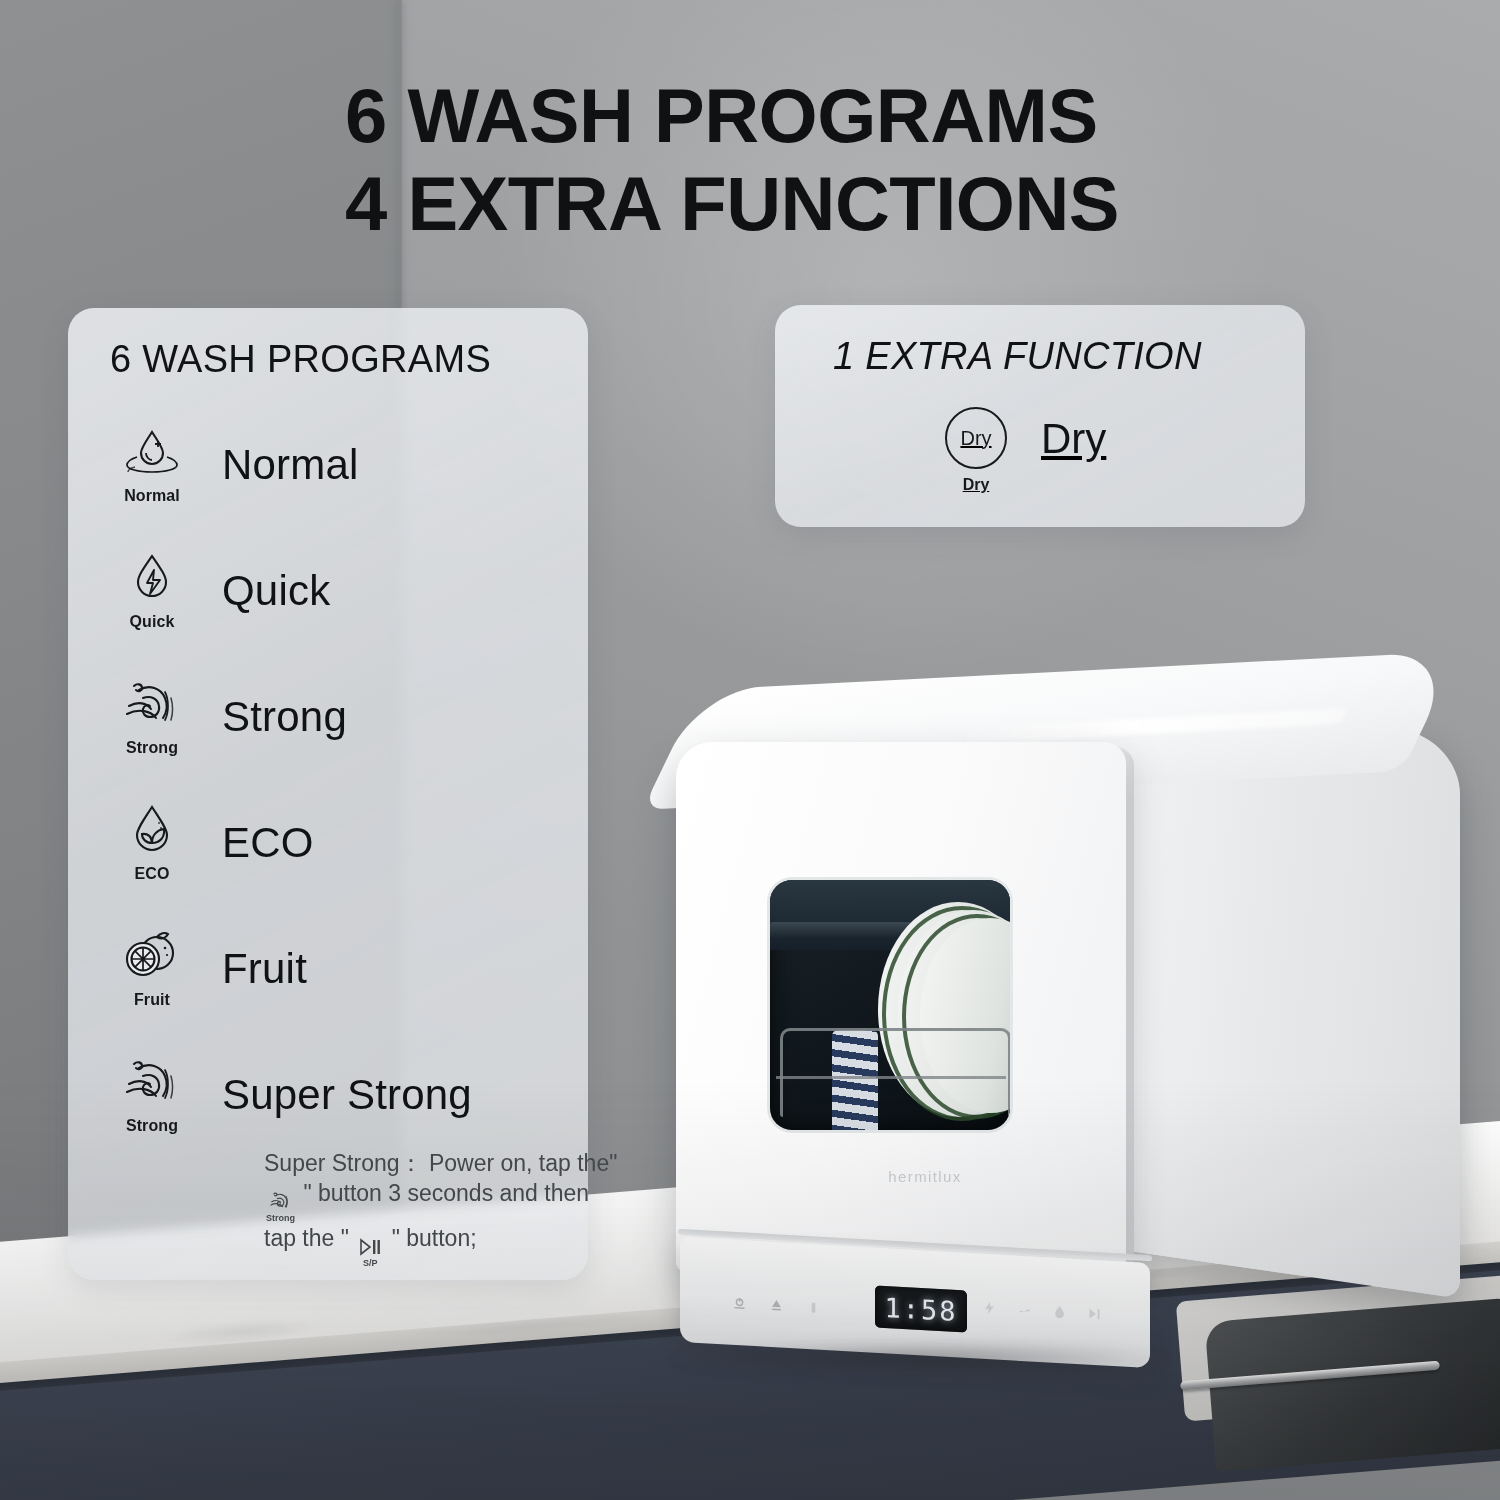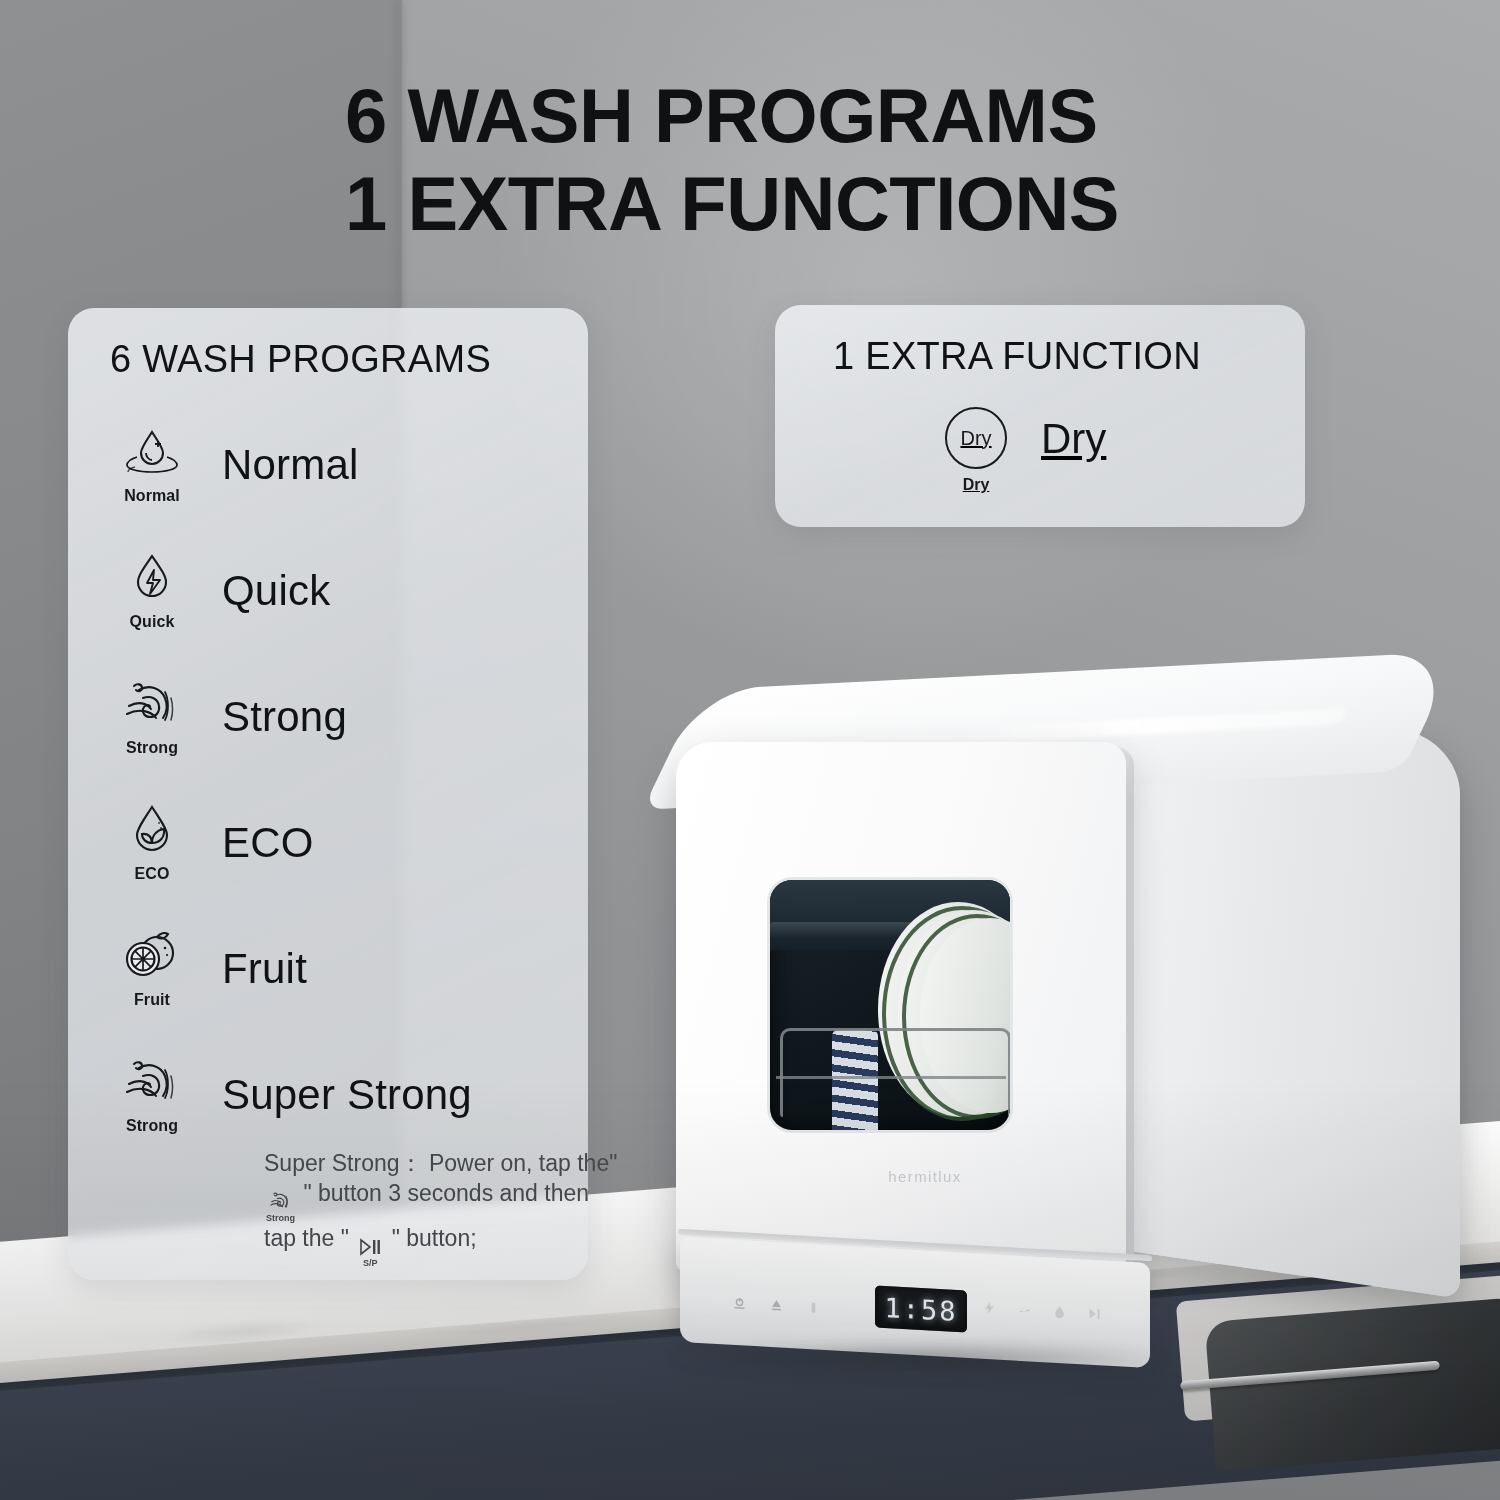--- a/index.html
+++ b/index.html
@@ -224,21 +224,21 @@
     box-shadow:0 8px 30px rgba(60,63,66,.13);
   }
   .card-left{left:68px;top:308px;width:520px;height:972px;}
   .card-right{left:775px;top:305px;width:530px;height:222px;}
 
   .card-title{
     color:#111214;font-size:38px;font-weight:400;letter-spacing:.3px;
     position:absolute;
   }
   .card-left .card-title{left:42px;top:30px;}
-  .card-right .card-title{left:58px;top:30px;}
+  .card-right .card-title{left:58px;top:30px;font-style:italic;}
 
   .prog-list{position:absolute;left:40px;top:110px;width:450px;}
   .prog-row{
     display:flex;align-items:flex-start;gap:26px;height:126px;
   }
   .prog-ico{
     width:88px;flex:0 0 88px;display:flex;flex-direction:column;
     align-items:center;padding-top:4px;
   }
   .prog-ico svg{display:block;}
@@ -348,21 +348,21 @@
           <path d="M4 4 L14 12 L4 20z"></path>
           <rect x="17" y="4" width="3" height="16"></rect>
         </svg>
     </div>
 
     <div class="dw-foot-shadow"></div>
   </div>
 
   <div class="headline">
     <div>6 WASH PROGRAMS</div>
-    <div>1 EXTRA FUNCTIONS</div>
+    <div>4 EXTRA FUNCTIONS</div>
   </div>
 
   <div class="card card-left">
     <div class="card-title">6 WASH PROGRAMS</div>
 
     <div class="prog-list">
 
       <div class="prog-row">
         <div class="prog-ico">
           <svg width="62" height="60" viewBox="0 0 62 60" fill="none" stroke="#17191b" stroke-width="2.1">

